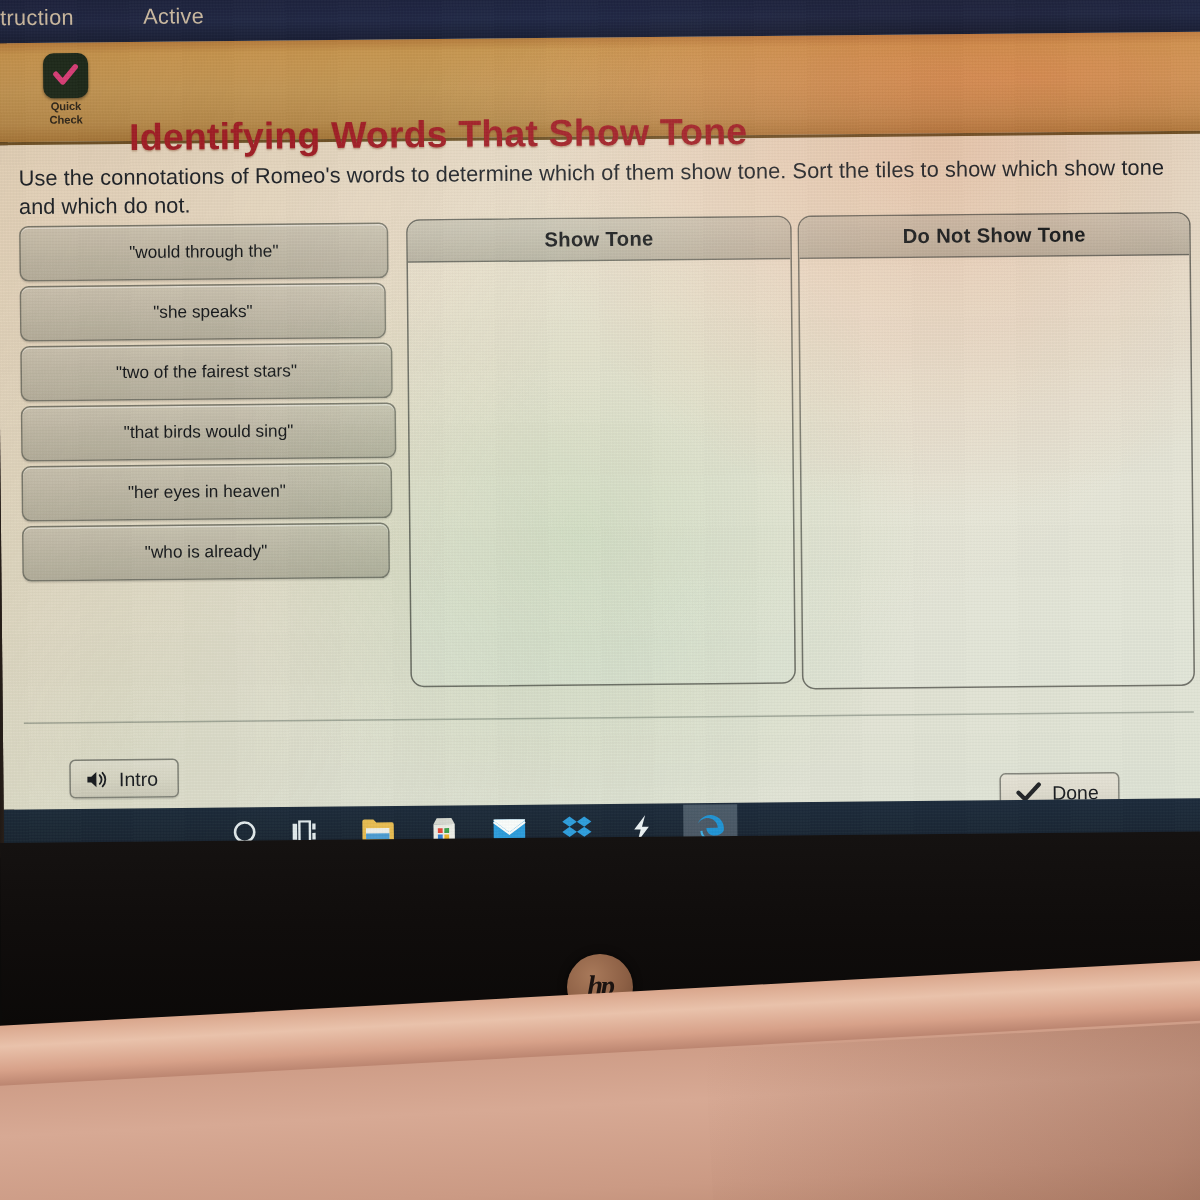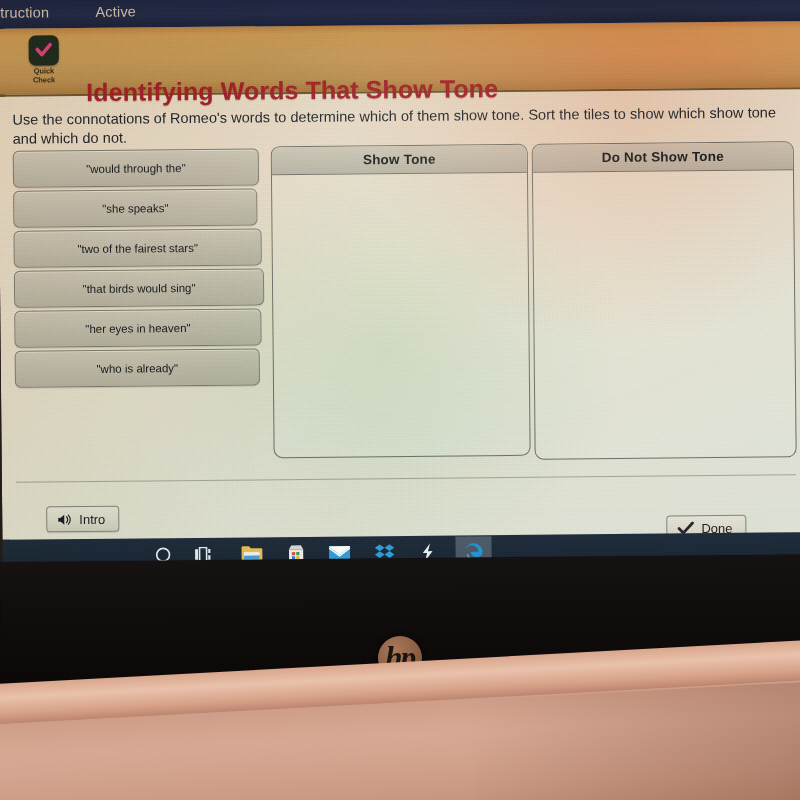--- a/index.html
+++ b/index.html
@@ -300,21 +300,21 @@
     border-radius: 50%;
     background: radial-gradient(circle at 38% 32%, #a8795a 0%, #8d6045 55%, #6d4833 100%);
     display: flex; align-items: center; justify-content: center;
     z-index: 21;
     box-shadow: 0 0 6px rgba(0,0,0,.6);
   }
   #hp-logo span {
     font-family: "Liberation Serif", serif;
     font-style: italic;
     font-weight: bold;
-    font-size: 31px;
+    font-size: 19px;
     color: #1b1310;
     letter-spacing: -1.5px;
     line-height: 1;
     margin-top: -2px;
   }
 
   
   #body-highlight {
     position: absolute;
     left: -40px; top: 686px;

